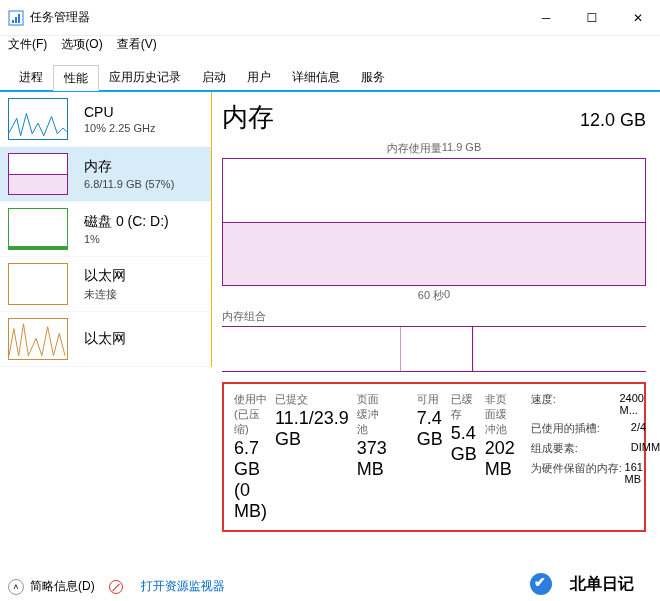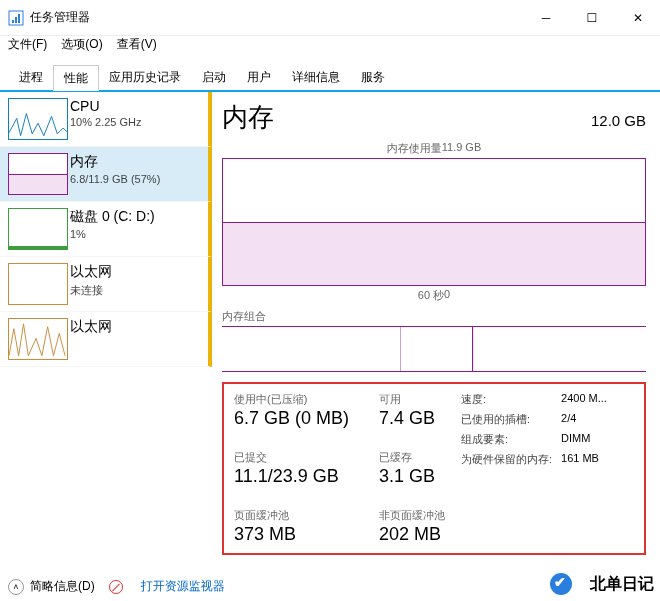--- a/index.html
+++ b/index.html
@@ -8,59 +8,59 @@
 .titlebar .icon{width:16px;height:16px;margin-right:6px}
 .titlebar .title{flex:1;font-size:12px}
 .winbtns{display:flex;gap:18px}
 .winbtn{width:28px;height:20px;display:flex;align-items:center;justify-content:center;font-size:12px}
 .menubar{height:24px;display:flex;padding:0 8px;gap:14px;font-size:12px}
 .tabs{display:flex;padding:4px 8px 0 8px;border-bottom:2px solid #0ea5e9;font-size:12px;background:#fff}
 .tab{padding:4px 10px 3px;border:1px solid transparent;margin-right:-1px;cursor:pointer}
 .tab.active{border:1px solid #ccc;border-bottom:1px solid #fff;background:#fff;position:relative;top:1px}
 .body{display:flex;height:490px}
 .sidebar{width:212px;overflow:hidden}
-.sitem{display:flex;align-items:flex-start;padding:6px 8px;gap:2px;border-bottom:1px solid #f5f5f5;border-right:4px solid #eab308}
+.sitem{display:flex;align-items:center;padding:6px 8px;gap:16px;border-bottom:1px solid #f5f5f5;border-right:1px solid #eab308}
 .sitem.active{background:#d8ecf8}
 .thumb{width:60px;height:42px;border:1px solid #117dbb;position:relative;background:#fff}
 .thumb.mem{border-color:#8b1a8b}
 .thumb.disk{border-color:#3c9e3c}
 .thumb.eth{border-color:#c78c3c}
 .thumb .memline{position:absolute;left:0;right:0;top:50%;border-top:1px solid #8b1a8b;background:#f3e0f3;height:50%}
 .thumb .diskline{position:absolute;left:0;right:0;bottom:0;height:3px;background:#3c9e3c}
 .thumb .cpupath{position:absolute;inset:0}
 .slabels{display:flex;flex-direction:column;gap:2px}
 .slabels .ttl{font-size:14px}
 .slabels .sub{font-size:11px;color:#444}
 .main{flex:1;padding:8px 14px 0 10px;overflow:hidden}
 .mhdr{display:flex;justify-content:space-between;align-items:baseline}
 .mhdr .big{font-size:26px;font-weight:400}
-.mhdr .cap{font-size:15px}
+.mhdr .cap{font-size:18px}
 .graphlabel{display:flex;justify-content:center;font-size:11px;color:#666;margin-top:6px}
 .graph{height:128px;border:1px solid #8b1a8b;margin-top:2px;position:relative;background:#fff}
 .graph .fill{position:absolute;left:0;right:0;bottom:0;top:50%;background:#f3e0f3;border-top:1px solid #8b1a8b}
 .graphfoot{display:flex;justify-content:center;font-size:11px;color:#666;margin-top:2px}
 .complabel{font-size:11px;color:#666;margin-top:6px}
 .compgraph{height:46px;border-top:1px solid #8b1a8b;border-bottom:1px solid #8b1a8b;margin-top:2px;position:relative}
 .compgraph .v1{position:absolute;left:59%;top:0;bottom:0;border-left:1px solid #8b1a8b;background:#f3e0f3;width:2px}
 .compgraph .v2{position:absolute;left:42%;top:0;bottom:0;border-left:1px solid #c8a0c8}
 .redbox{border:2px solid #d33;margin-top:10px;padding:8px 10px;display:flex}
 .stats{display:flex;gap:30px}
-.col{display:flex;flex-direction:column;gap:21px}
+.col{display:flex;gap:8px}
 .stat .lbl{font-size:11px;color:#666}
 .stat .val{font-size:18px;color:#000;margin-top:1px}
 .spec{display:flex;flex-direction:column;gap:5px;font-size:11px;margin-left:16px}
 .spec .row{display:flex}
 .spec .k{width:100px;color:#444}
 .spec .v{color:#000}
 .footer{position:absolute;bottom:6px;left:8px;right:8px;display:flex;align-items:center;font-size:12px}
 .footer .circ{width:16px;height:16px;border:1px solid #999;border-radius:50%;display:flex;align-items:center;justify-content:center;font-size:9px;margin-right:6px}
 .footer .link{color:#0066cc;margin-left:14px}
 .footer .noicon{width:14px;height:14px;border:1.5px solid #d33;border-radius:50%;position:relative;margin-right:4px}
 .footer .noicon:after{content:"";position:absolute;left:1px;right:1px;top:50%;border-top:1.5px solid #d33;transform:rotate(-45deg)}
-.watermark{position:absolute;right:6px;bottom:6px;display:flex;align-items:center;gap:18px;font-size:16px;font-weight:bold}
+.watermark{position:absolute;right:26px;bottom:6px;display:flex;align-items:center;gap:18px;font-size:16px;font-weight:bold}
 .watermark .bl{width:22px;height:22px;background:#2a7fde;border-radius:50%;position:relative}
 .watermark .bl:after{content:"✔";color:#fff;position:absolute;left:4px;top:1px;font-size:14px}
 </style>
 </head>
 <body>
 
 <div class="titlebar">
   <span class="icon">
     <svg viewBox="0 0 16 16" width="16" height="16">
         <rect x="1" y="1" width="14" height="14" fill="none" stroke="#2a7fde"></rect>
@@ -181,21 +181,21 @@
               <div class="val">373 MB</div>
             </div>
         </div>
         <div class="col">
           <div class="stat">
               <div class="lbl">可用</div>
               <div class="val">7.4 GB</div>
             </div>
           <div class="stat">
               <div class="lbl">已缓存</div>
-              <div class="val">3.1 GB</div>
+              <div class="val">5.4 GB</div>
             </div>
           <div class="stat">
               <div class="lbl">非页面缓冲池</div>
               <div class="val">202 MB</div>
             </div>
         </div>
       </div>
       <div class="spec">
         <div class="row">
             <span class="k">速度:</span>

